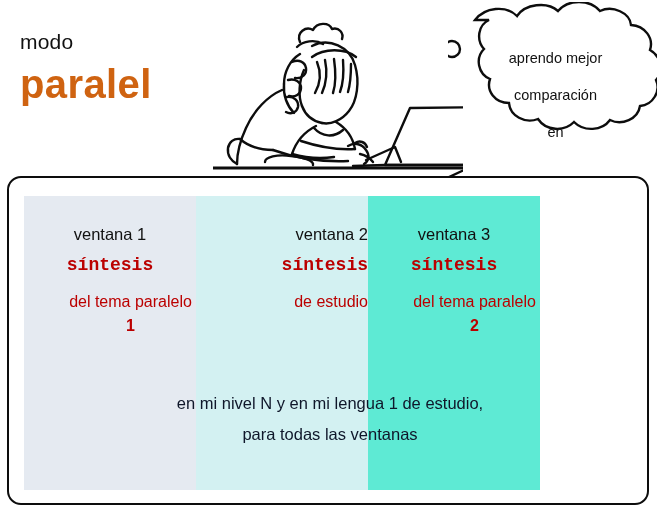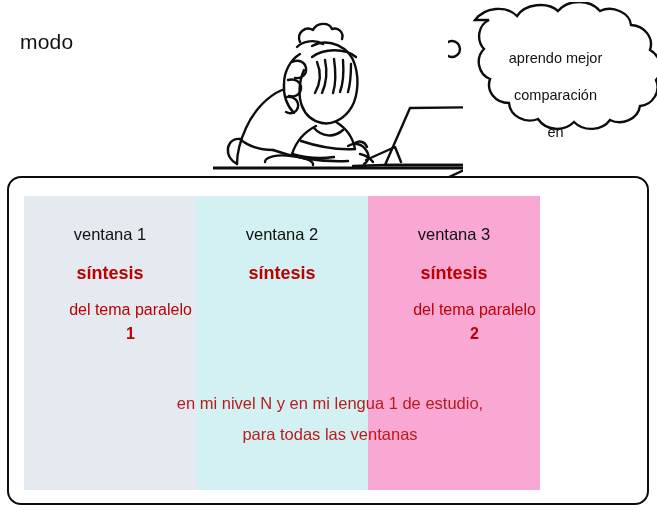--- a/index.html
+++ b/index.html
@@ -96,34 +96,35 @@
     border-radius: 10px;
   }
   .column {
     width: 196px;
     height: 294px;
     box-sizing: border-box;
     padding-top: 28px;
     text-align: center;
   }
   .col-1 { background: #e5eaf1; }
-  .col-2 { background: #d3f1f2; }
-  .col-3 { background: #f9a8d4; }
+  .col-2 { background: #d3f1f2; text-align: right; }
+  .col-3 { background: #5eead4; }
 
   .window-label {
     font-size: 16.5px;
     color: #111111;
     line-height: 20px;
   }
   .synth-title {
-    margin-top: 18px;
+    margin-top: 10px;
     font-size: 18px;
     font-weight: bold;
     color: #bb0000;
     line-height: 22px;
+    font-family: Liberation Mono, monospace;
   }
   .synth-desc {
     margin-top: 14px;
     font-size: 16px;
     color: #bb0000;
     line-height: 24px;
     padding-left: 41px;
   }
   .synth-desc .num {
     font-weight: bold;
@@ -132,31 +133,32 @@
 
   
   #footer-text {
     position: absolute;
     left: 15px;
     top: 210px;
     width: 612px;
     text-align: center;
     font-size: 16.5px;
     line-height: 31px;
-    color: #b91c1c;
+    color: #0f172a;
     pointer-events: none;
   }
   #footer-text span { display: block; }
 </style>
 </head>
 <body>
 
 <div id="header">
 
   <div id="mode-label">modo</div>
+  <div id="mode-name">paralel</div>
 
   <div id="illustration">
     <svg width="250" height="175" viewBox="0 0 250 175" fill="none" stroke="#0d0d0d" stroke-width="2.4" stroke-linecap="round" stroke-linejoin="round">
 
       <line x1="-5" y1="166" x2="255" y2="166" stroke-width="3"></line>
 
       <path d="M87 40 c-4 -10 6 -16 13 -12 4 -8 16 -8 19 -1 7 -2 12 4 10 10"></path>
       <path d="M84 45 c6 -6 18 -8 26 -3"></path>
 
       <path d="M99 44 c17 -9 38 1 43 19 5 17 2 36 -6 46 -7 9 -18 14 -27 12"></path>
@@ -230,20 +232,21 @@
       <div class="synth-desc">
         <span>del tema paralelo</span>
         <span class="num">1</span>
       </div>
     </div>
 
     <div class="column col-2">
       <div class="window-label">ventana 2</div>
       <div class="synth-title">síntesis</div>
       <div class="synth-desc">
+        <span>de estudio</span>
       </div>
     </div>
 
     <div class="column col-3">
       <div class="window-label">ventana 3</div>
       <div class="synth-title">síntesis</div>
       <div class="synth-desc">
         <span>del tema paralelo</span>
         <span class="num">2</span>
       </div>

